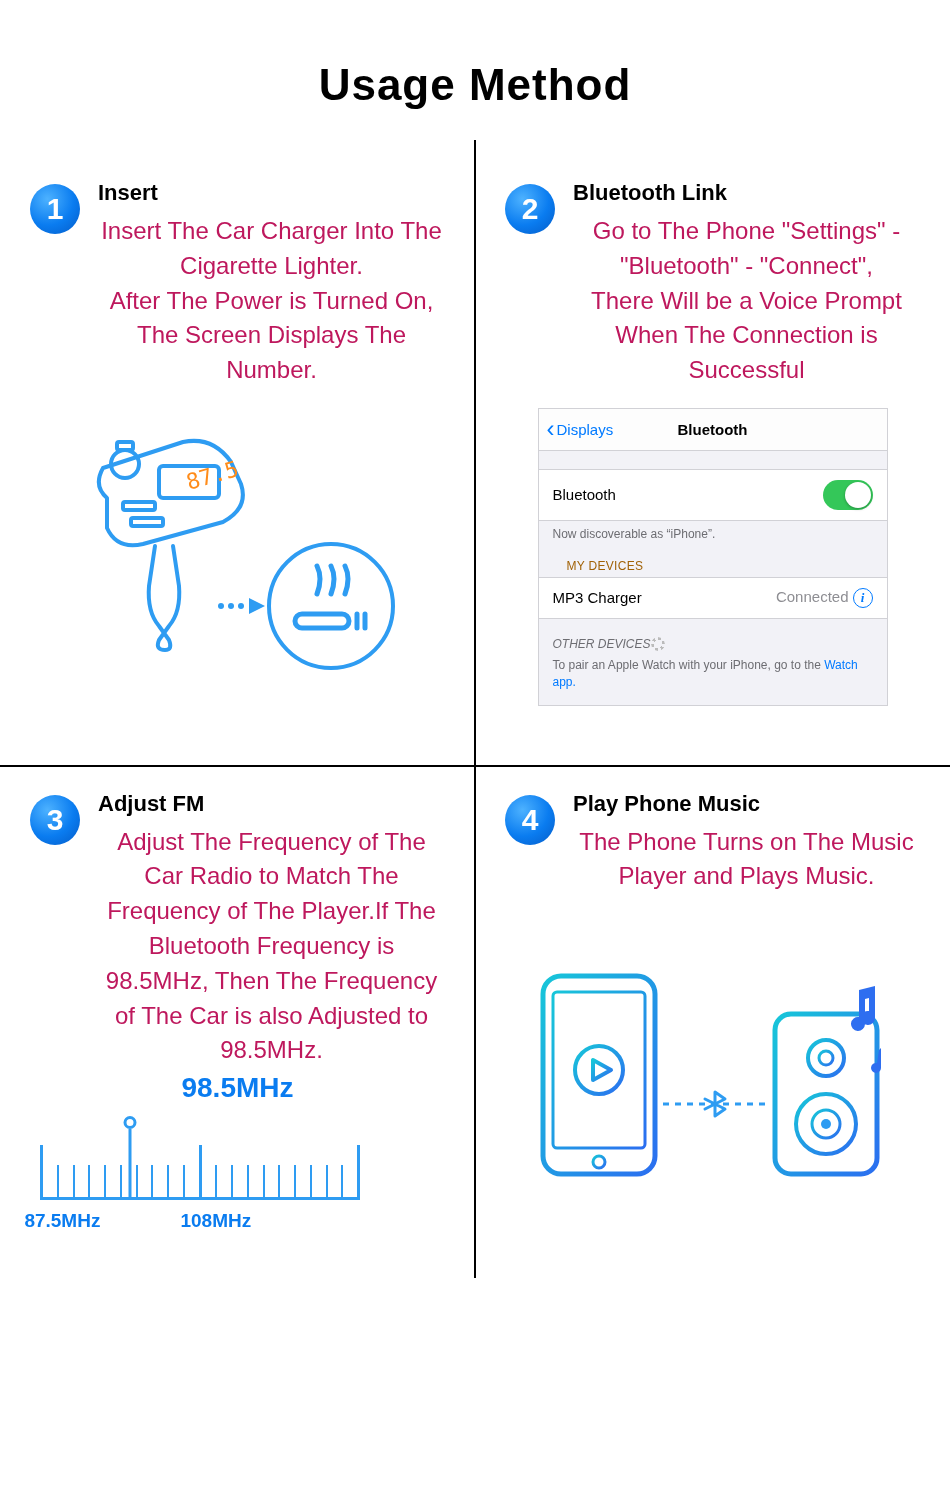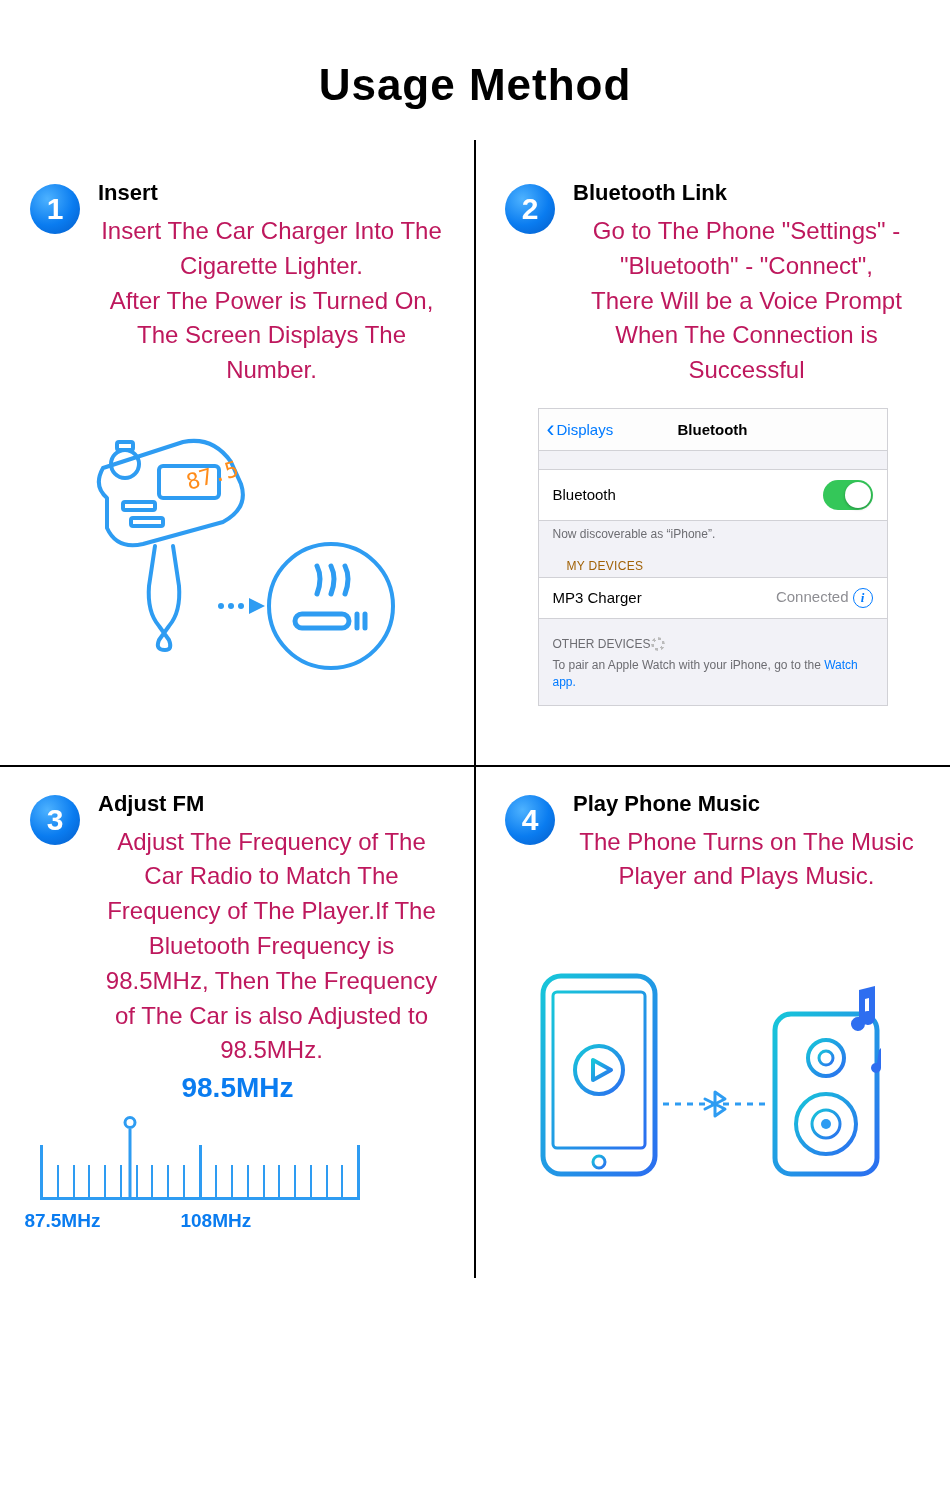--- a/index.html
+++ b/index.html
@@ -139,21 +139,21 @@
   .ios-note { color: #6d6d72; font-size: 12px; padding: 6px 14px 4px; }
   .ios-head { color: #a16207; font-size: 12px; padding: 14px 28px 4px; letter-spacing: .3px; }
   .ios-conn { display: flex; align-items: flex-start; gap: 4px; }
   .ios-conn-text { color: #8e8e93; }
   .ios-info {
     width: 20px; height: 20px; border: 1.5px solid #007aff; border-radius: 50%;
     color: #007aff; font-size: 13px; font-weight: 600;
     display: flex; align-items: center; justify-content: center;
     font-style: italic; font-family: Georgia, serif;
   }
-  .ios-other { display: flex; align-items: center; gap: 0; color: #6d6d72; font-size: 12px; padding: 18px 14px 6px; }
+  .ios-other { display: flex; align-items: center; gap: 0; color: #6d6d72; font-size: 12px; padding: 18px 14px 6px; font-style: italic; }
   .ios-watch { font-size: 12px; color: #6d6d72; padding: 0 14px 14px; line-height: 1.4; }
   .ios-link { color: #007aff; }
   .spinner {
     width: 14px; height: 14px; border-radius: 50%;
     background:
       conic-gradient(from 0deg, #bbb 0 30deg, transparent 30deg 60deg,
         #bbb 60deg 90deg, transparent 90deg 120deg,
         #bbb 120deg 150deg, transparent 150deg 180deg,
         #bbb 180deg 210deg, transparent 210deg 240deg,
         #bbb 240deg 270deg, transparent 270deg 300deg,

